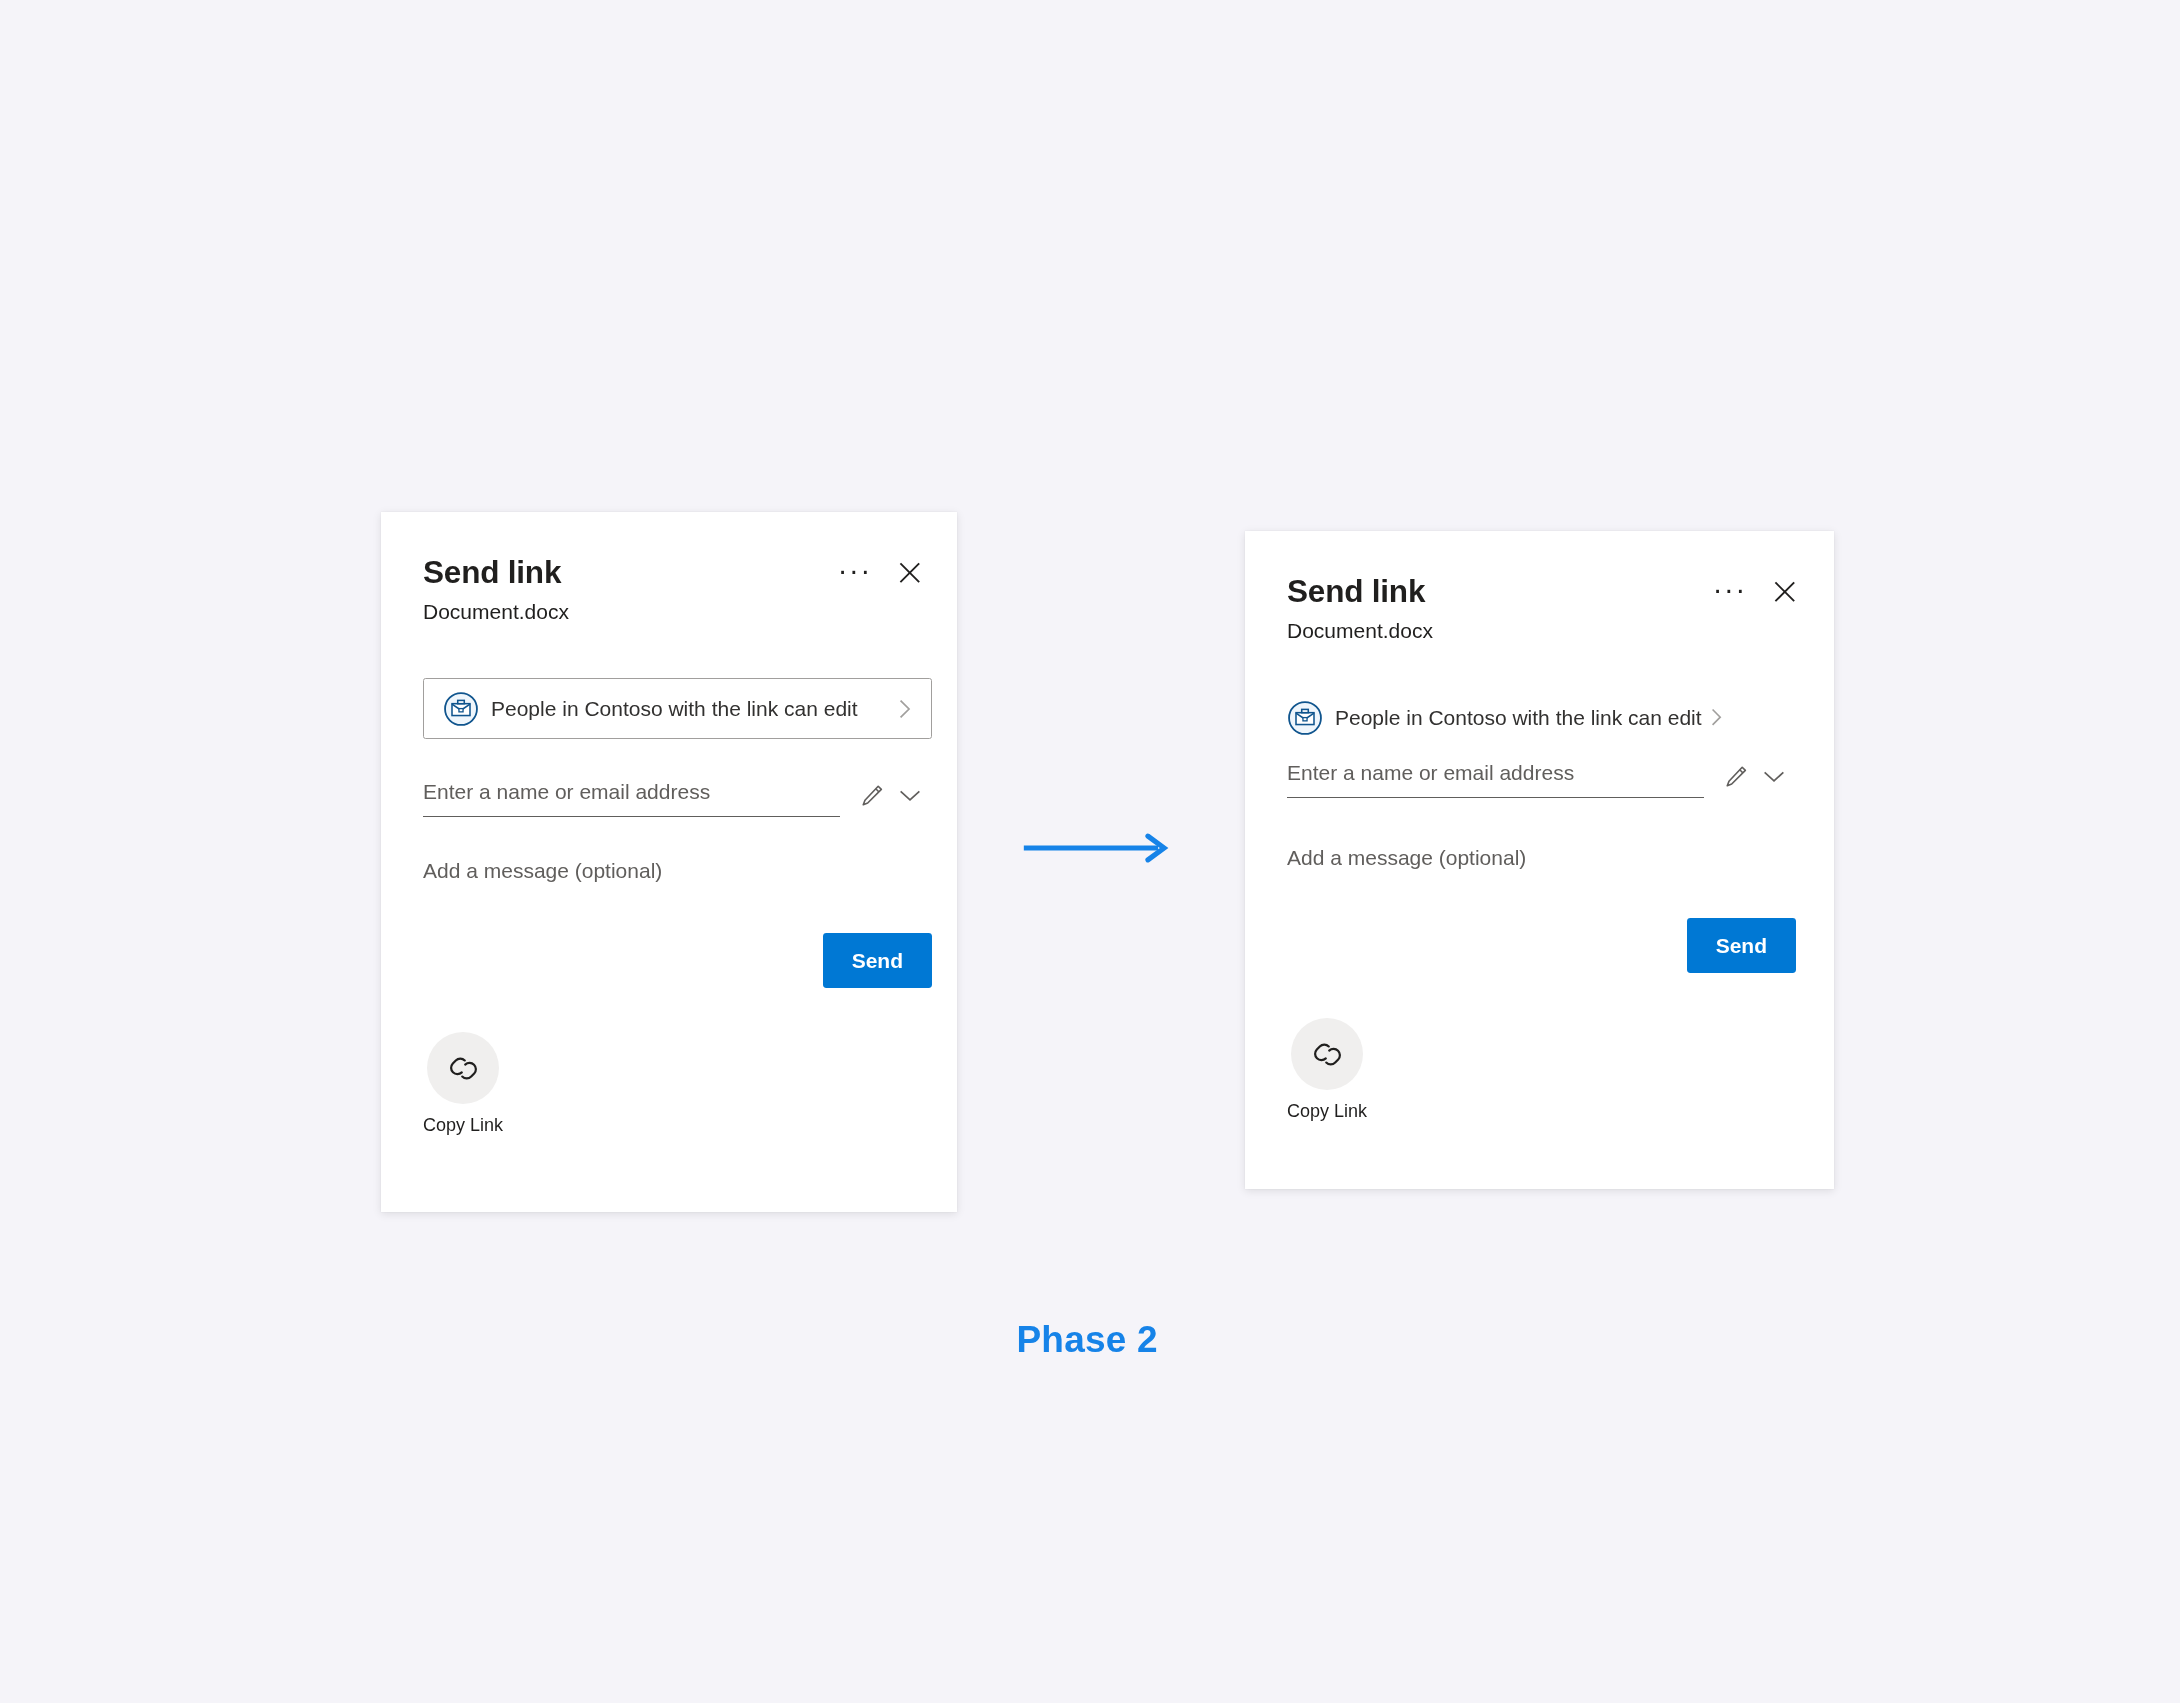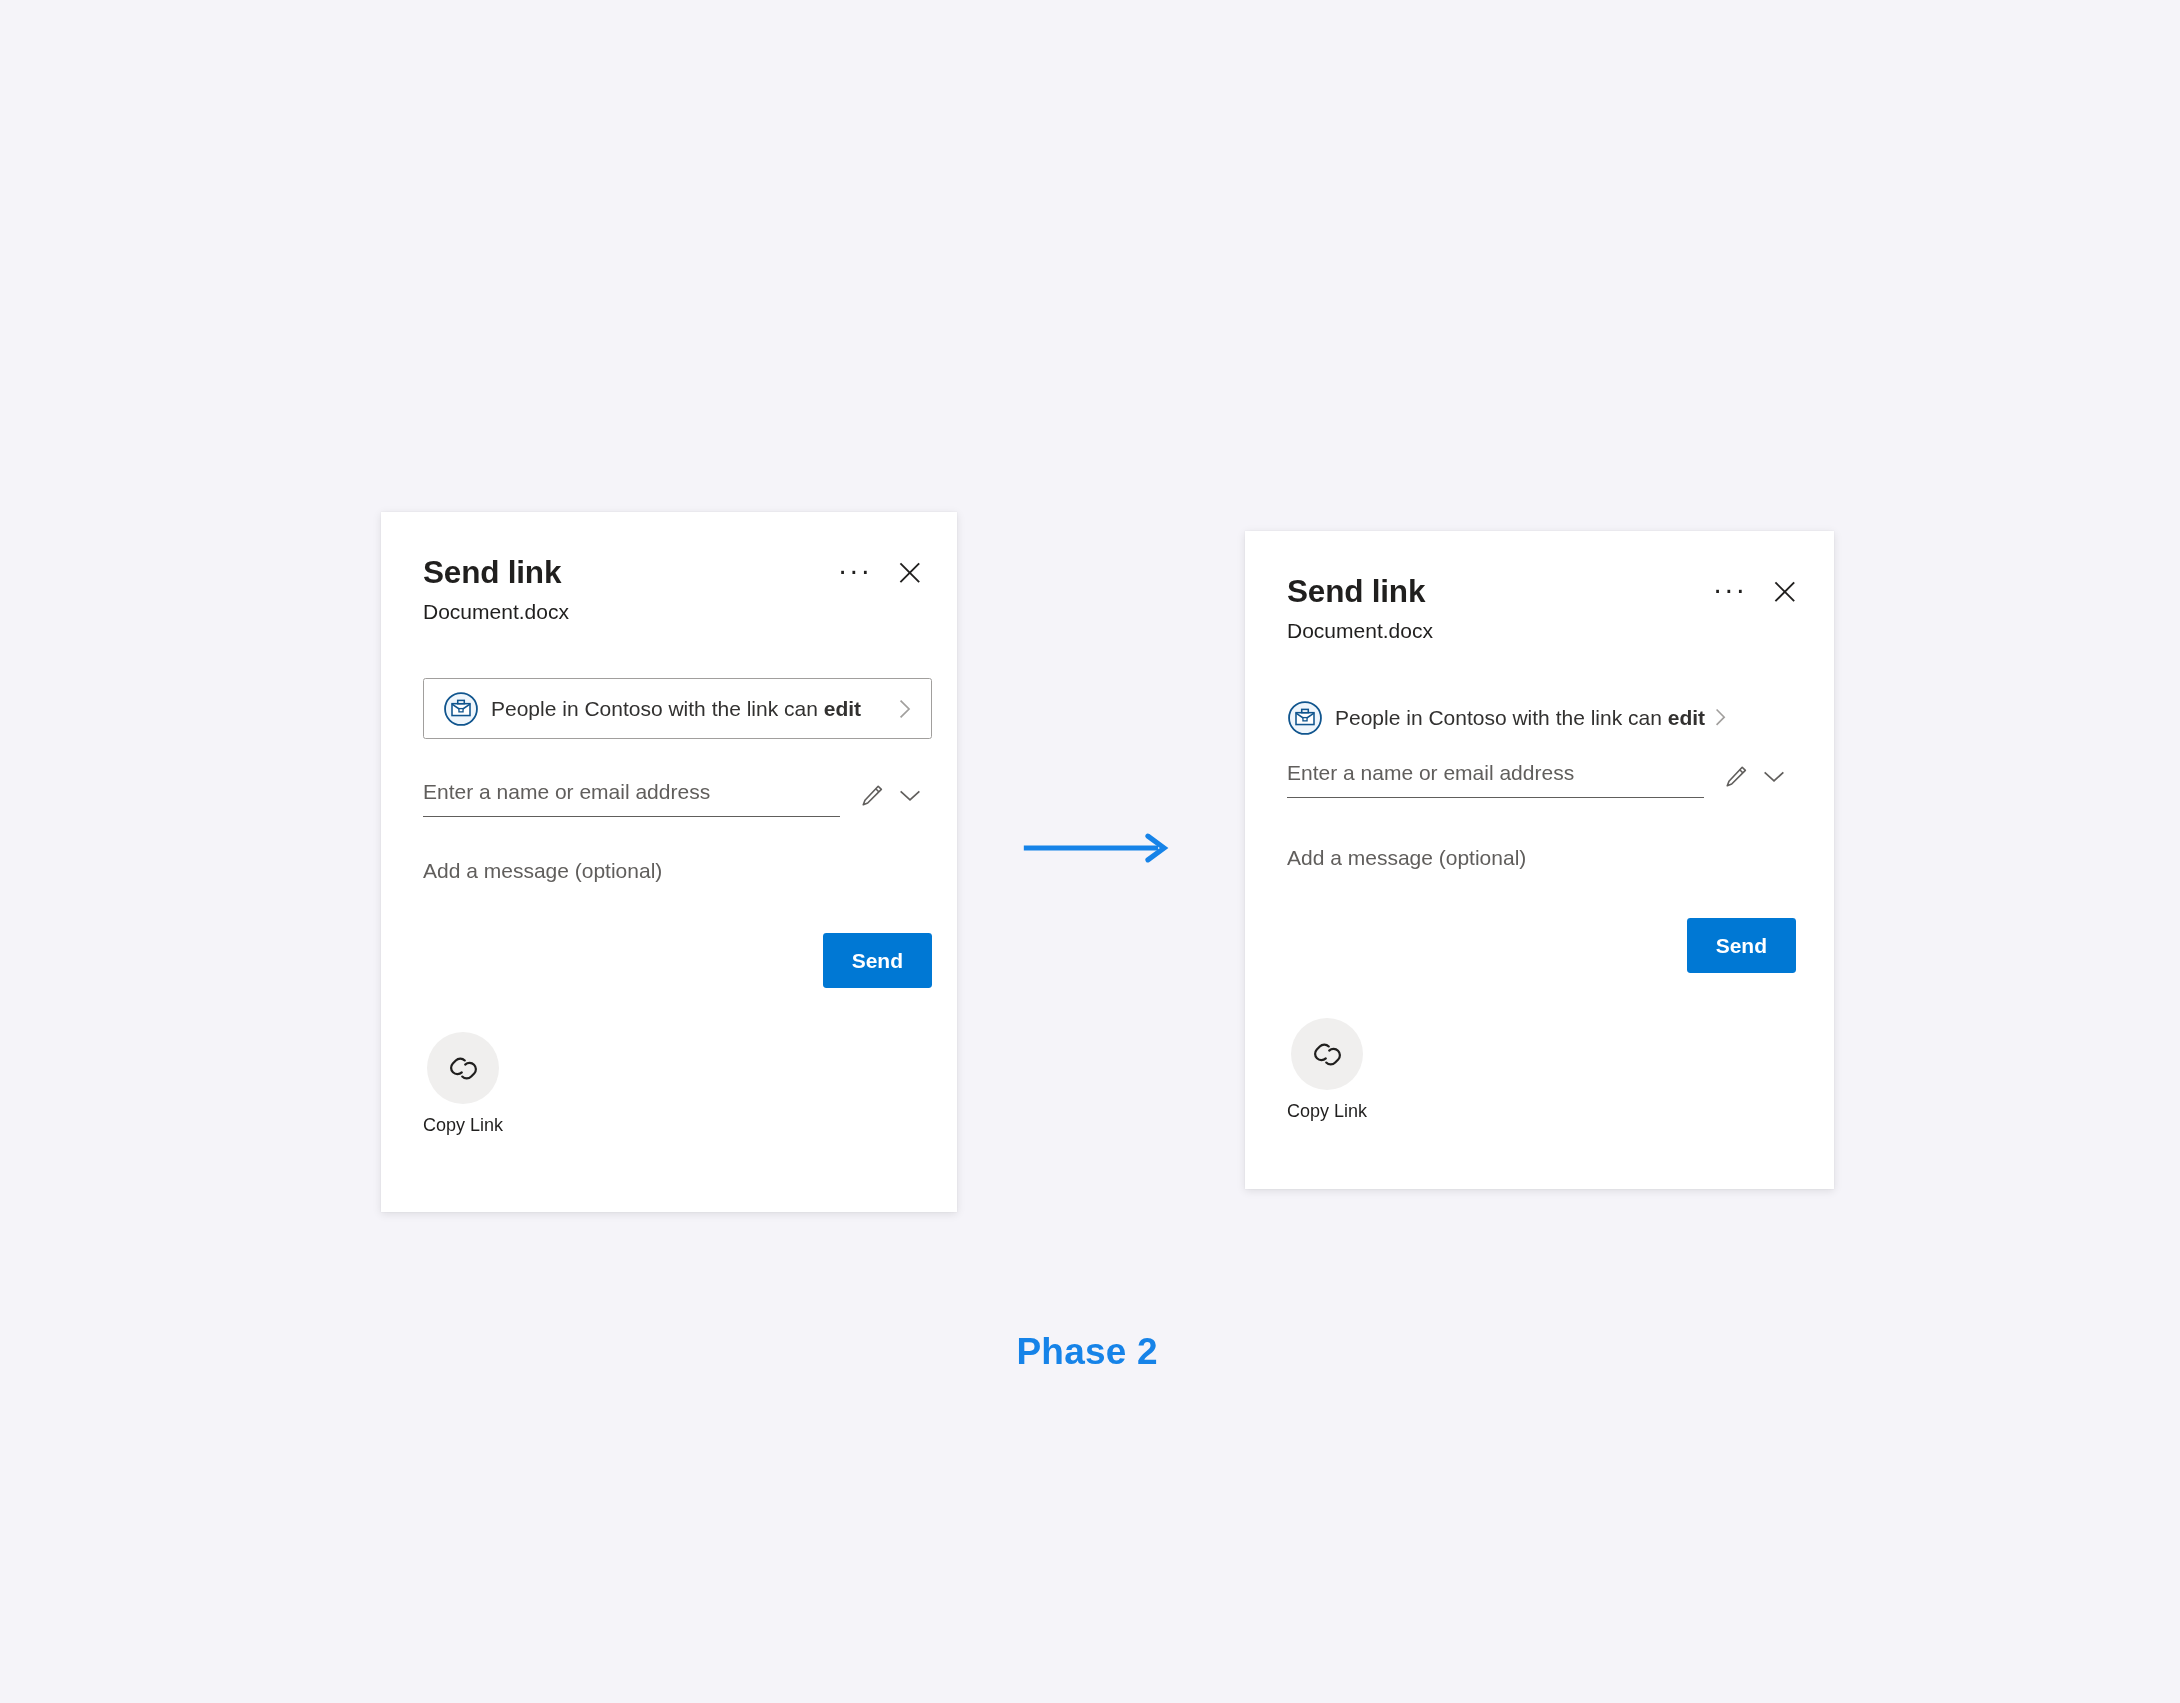--- a/index.html
+++ b/index.html
@@ -100,21 +100,21 @@
     flex: 0 0 auto;
     width: 36px;
     height: 36px;
     margin-right: 12px;
   }
   .perm-text {
     font-size: 21px;
     color: #323130;
     white-space: nowrap;
   }
-  .perm-text b { font-weight: 700; }
+  .perm-text b { font-weight: 400; }
   .perm-chevron {
     margin-left: auto;
     padding-left: 15.3px;
     color: #a19f9d;
     display: flex;
     align-items: center;
   }
   .perm-plain .perm-chevron {
     margin-left: 8.5px;
     padding-left: 0;
@@ -224,21 +224,20 @@
     width: 2181px;
     text-align: center;
     font-size: 37px;
     font-weight: 700;
     color: #1683e8;
     letter-spacing: 0.2px;
   }
   .phase-caption span {
     display: inline-block;
     transform: translateX(-3.4px);
-    margin-top: 12px;
   }
 </style>
 </head>
 <body>
 
 <div class="stage">
 
   <div class="card card-left">
 
     <div class="card-header">

